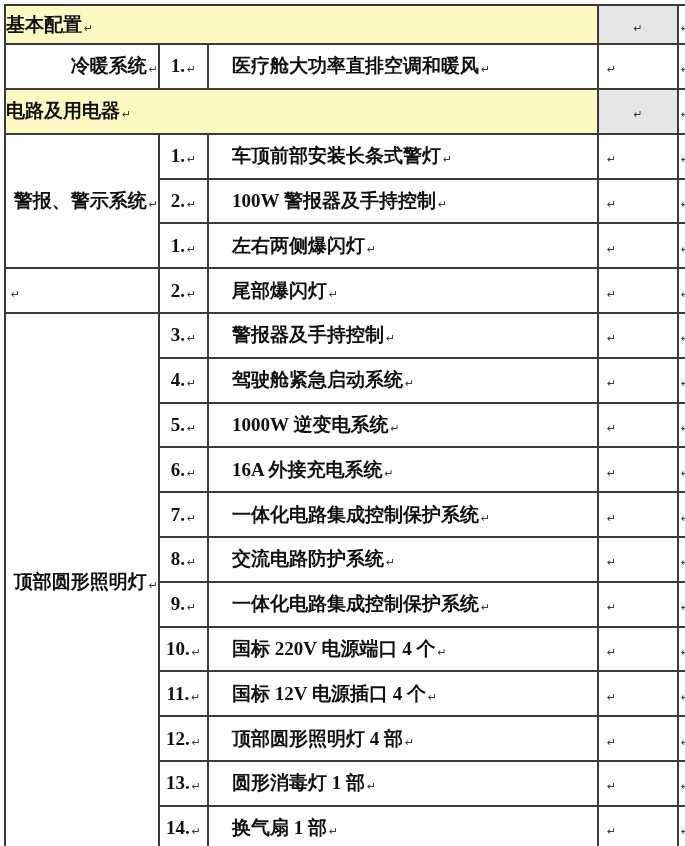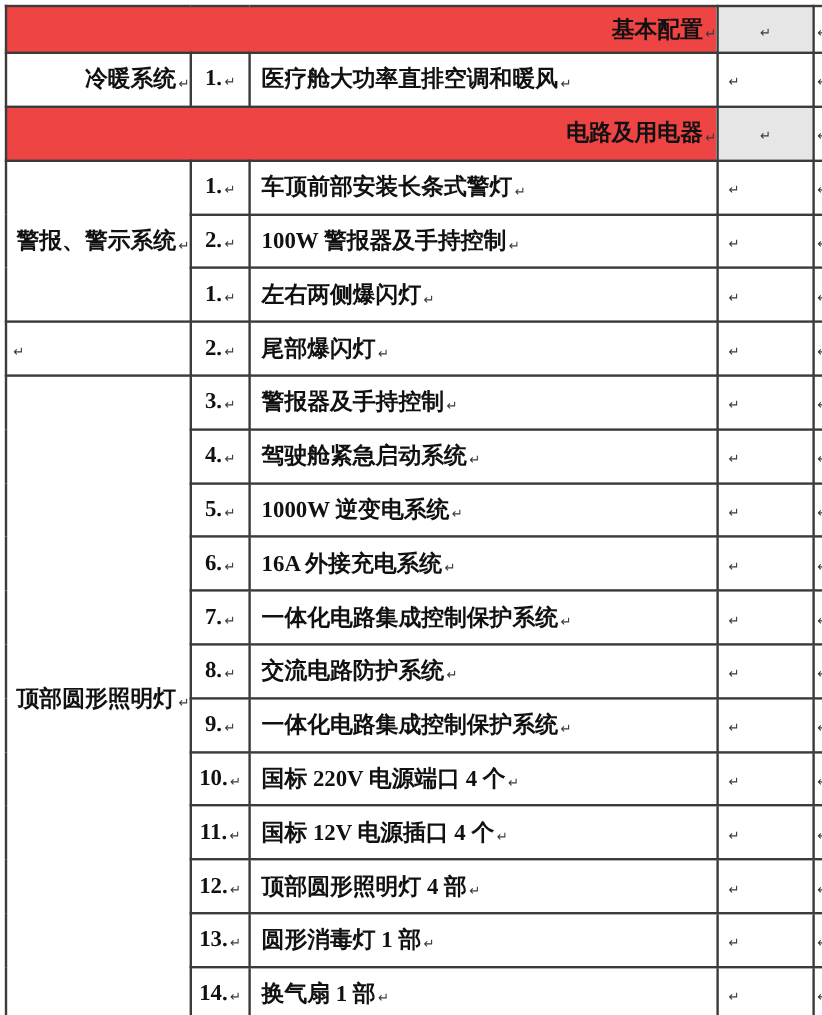--- a/index.html
+++ b/index.html
@@ -38,32 +38,32 @@
     padding: 0;
     overflow: hidden;
     white-space: nowrap;
   }
   tr.rA { height: 39px; }
   tr.rB { height: 47px; }
   tr.rC { height: 45px; }
   tr.item { height: 44.8px; }
 
   td.section {
-    text-align: right;
-    background: #ef4444;
+    text-align: left;
+    background: #fef9c3;
   }
   td.check.hdr {
     background: #e6e6e6;
     text-align: center;
     padding-left: 0;
   }
   td.cat { text-align: right; }
   td.cat-empty { text-align: left; padding-left: 5px; }
   td.num { text-align: center; }
-  td.desc { text-align: left; padding-left: 9px; }
+  td.desc { text-align: left; padding-left: 23px; }
   td.check { text-align: left; padding-left: 8px; }
   td.edge { text-align: left; padding-left: 2px; }
 
   .pm {
     font-family: "DejaVu Sans", sans-serif;
     font-size: 11px;
     font-weight: normal;
     color: #3a3a3a;
     margin-left: 2px;
     position: relative;

